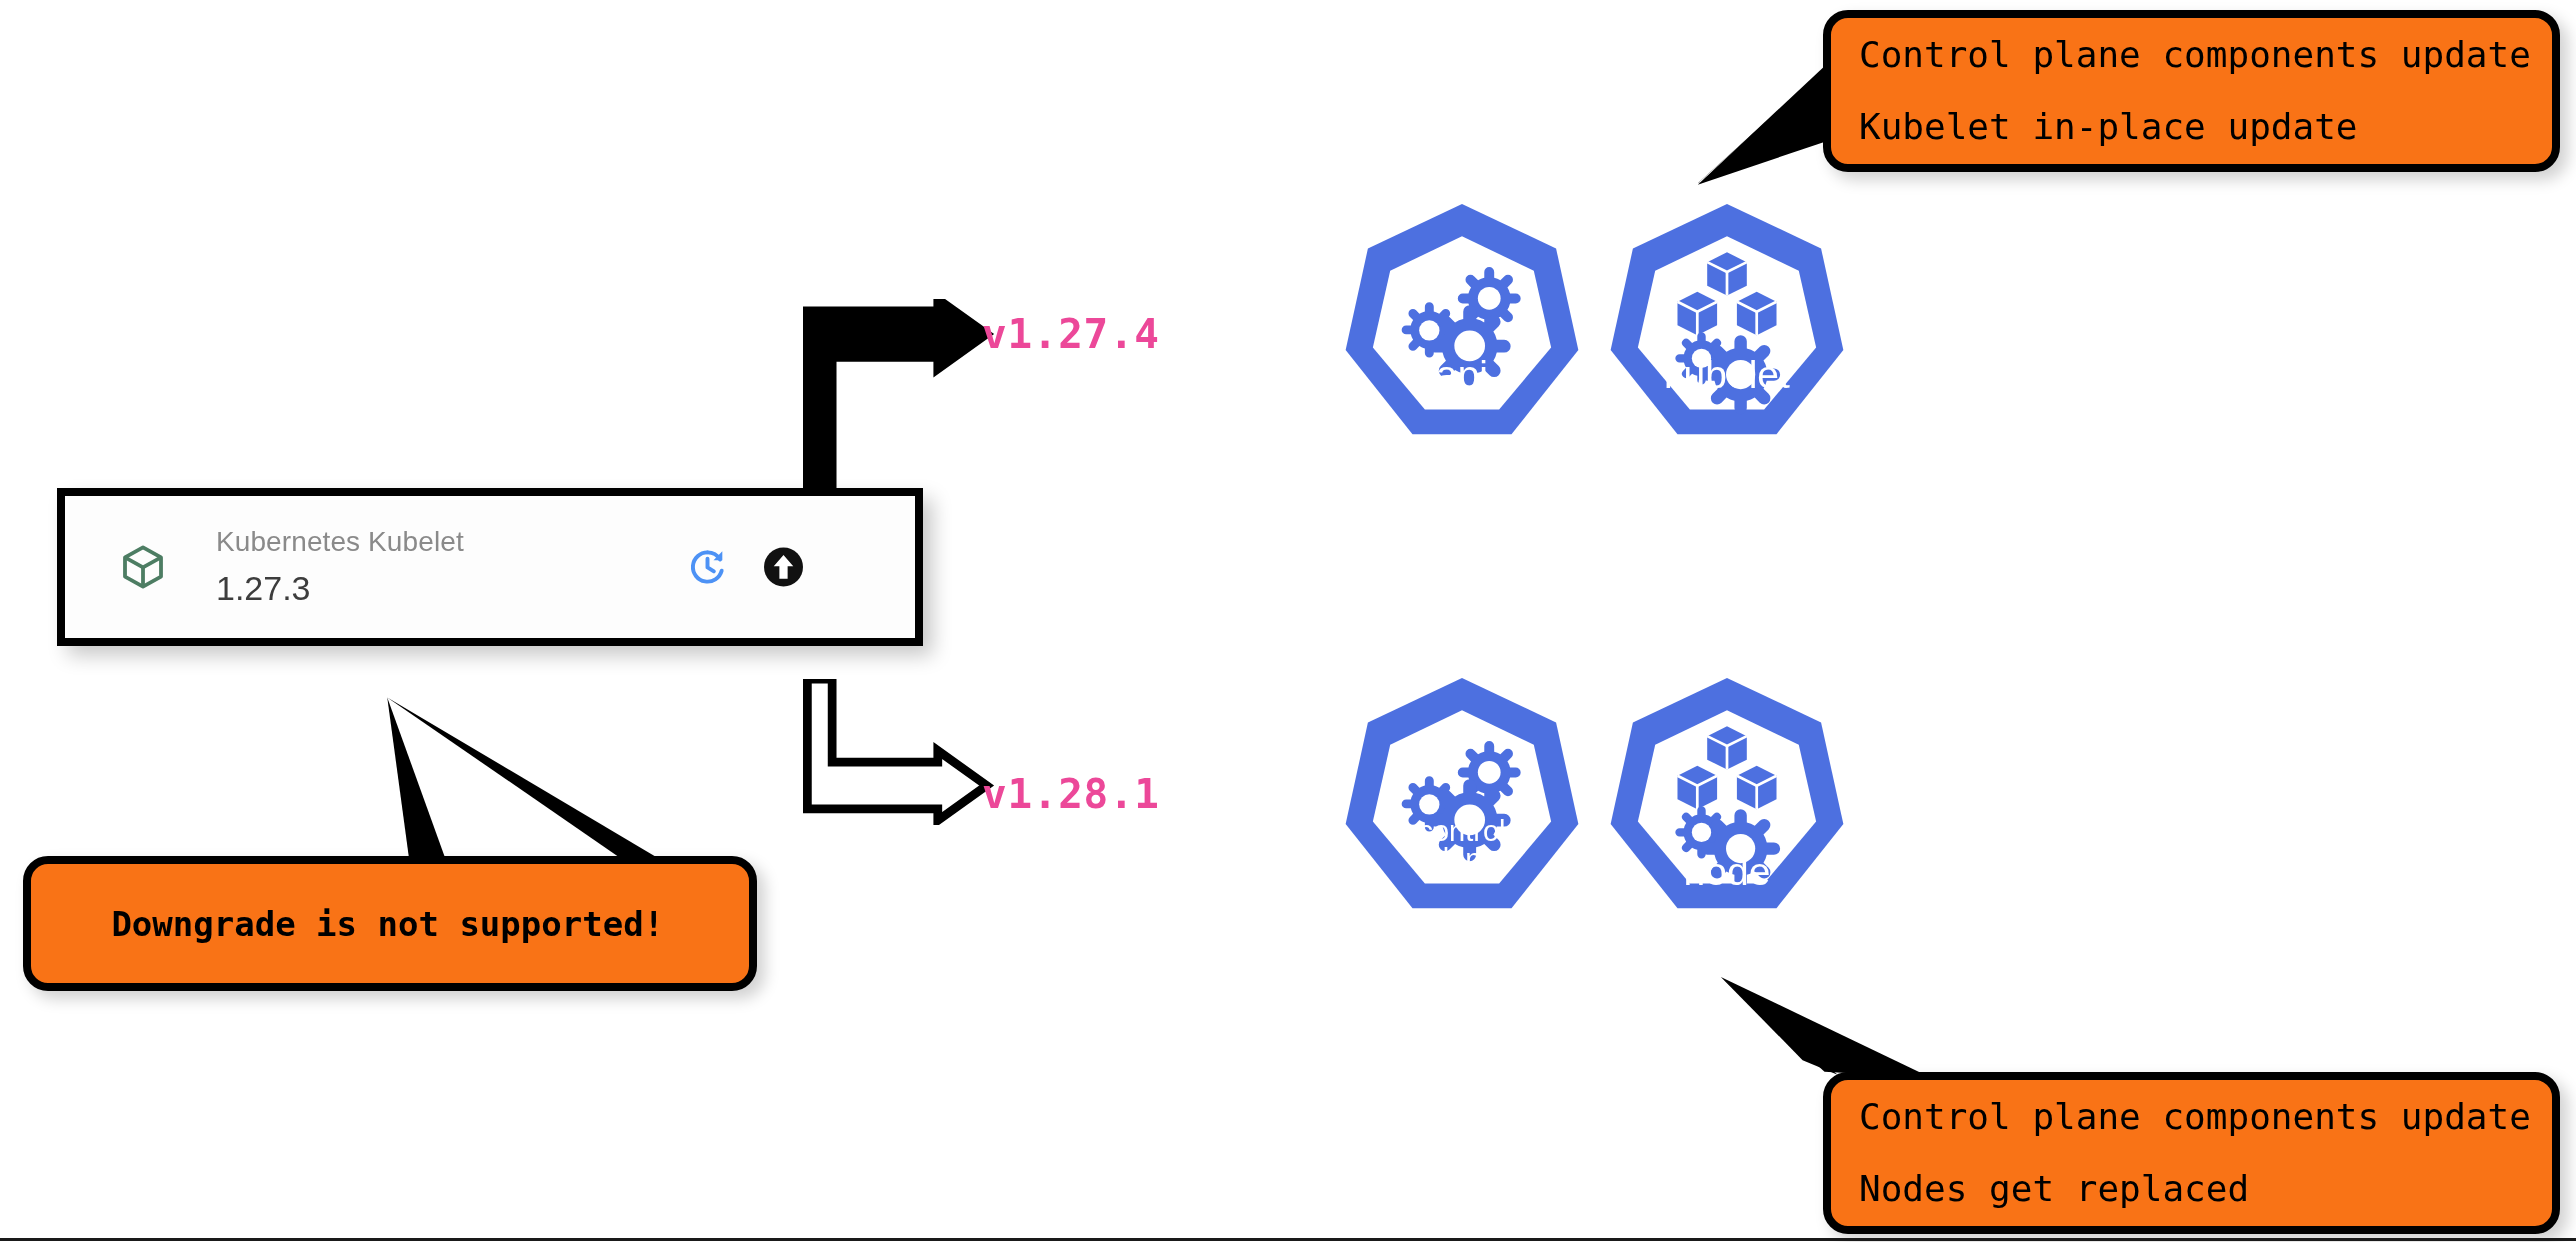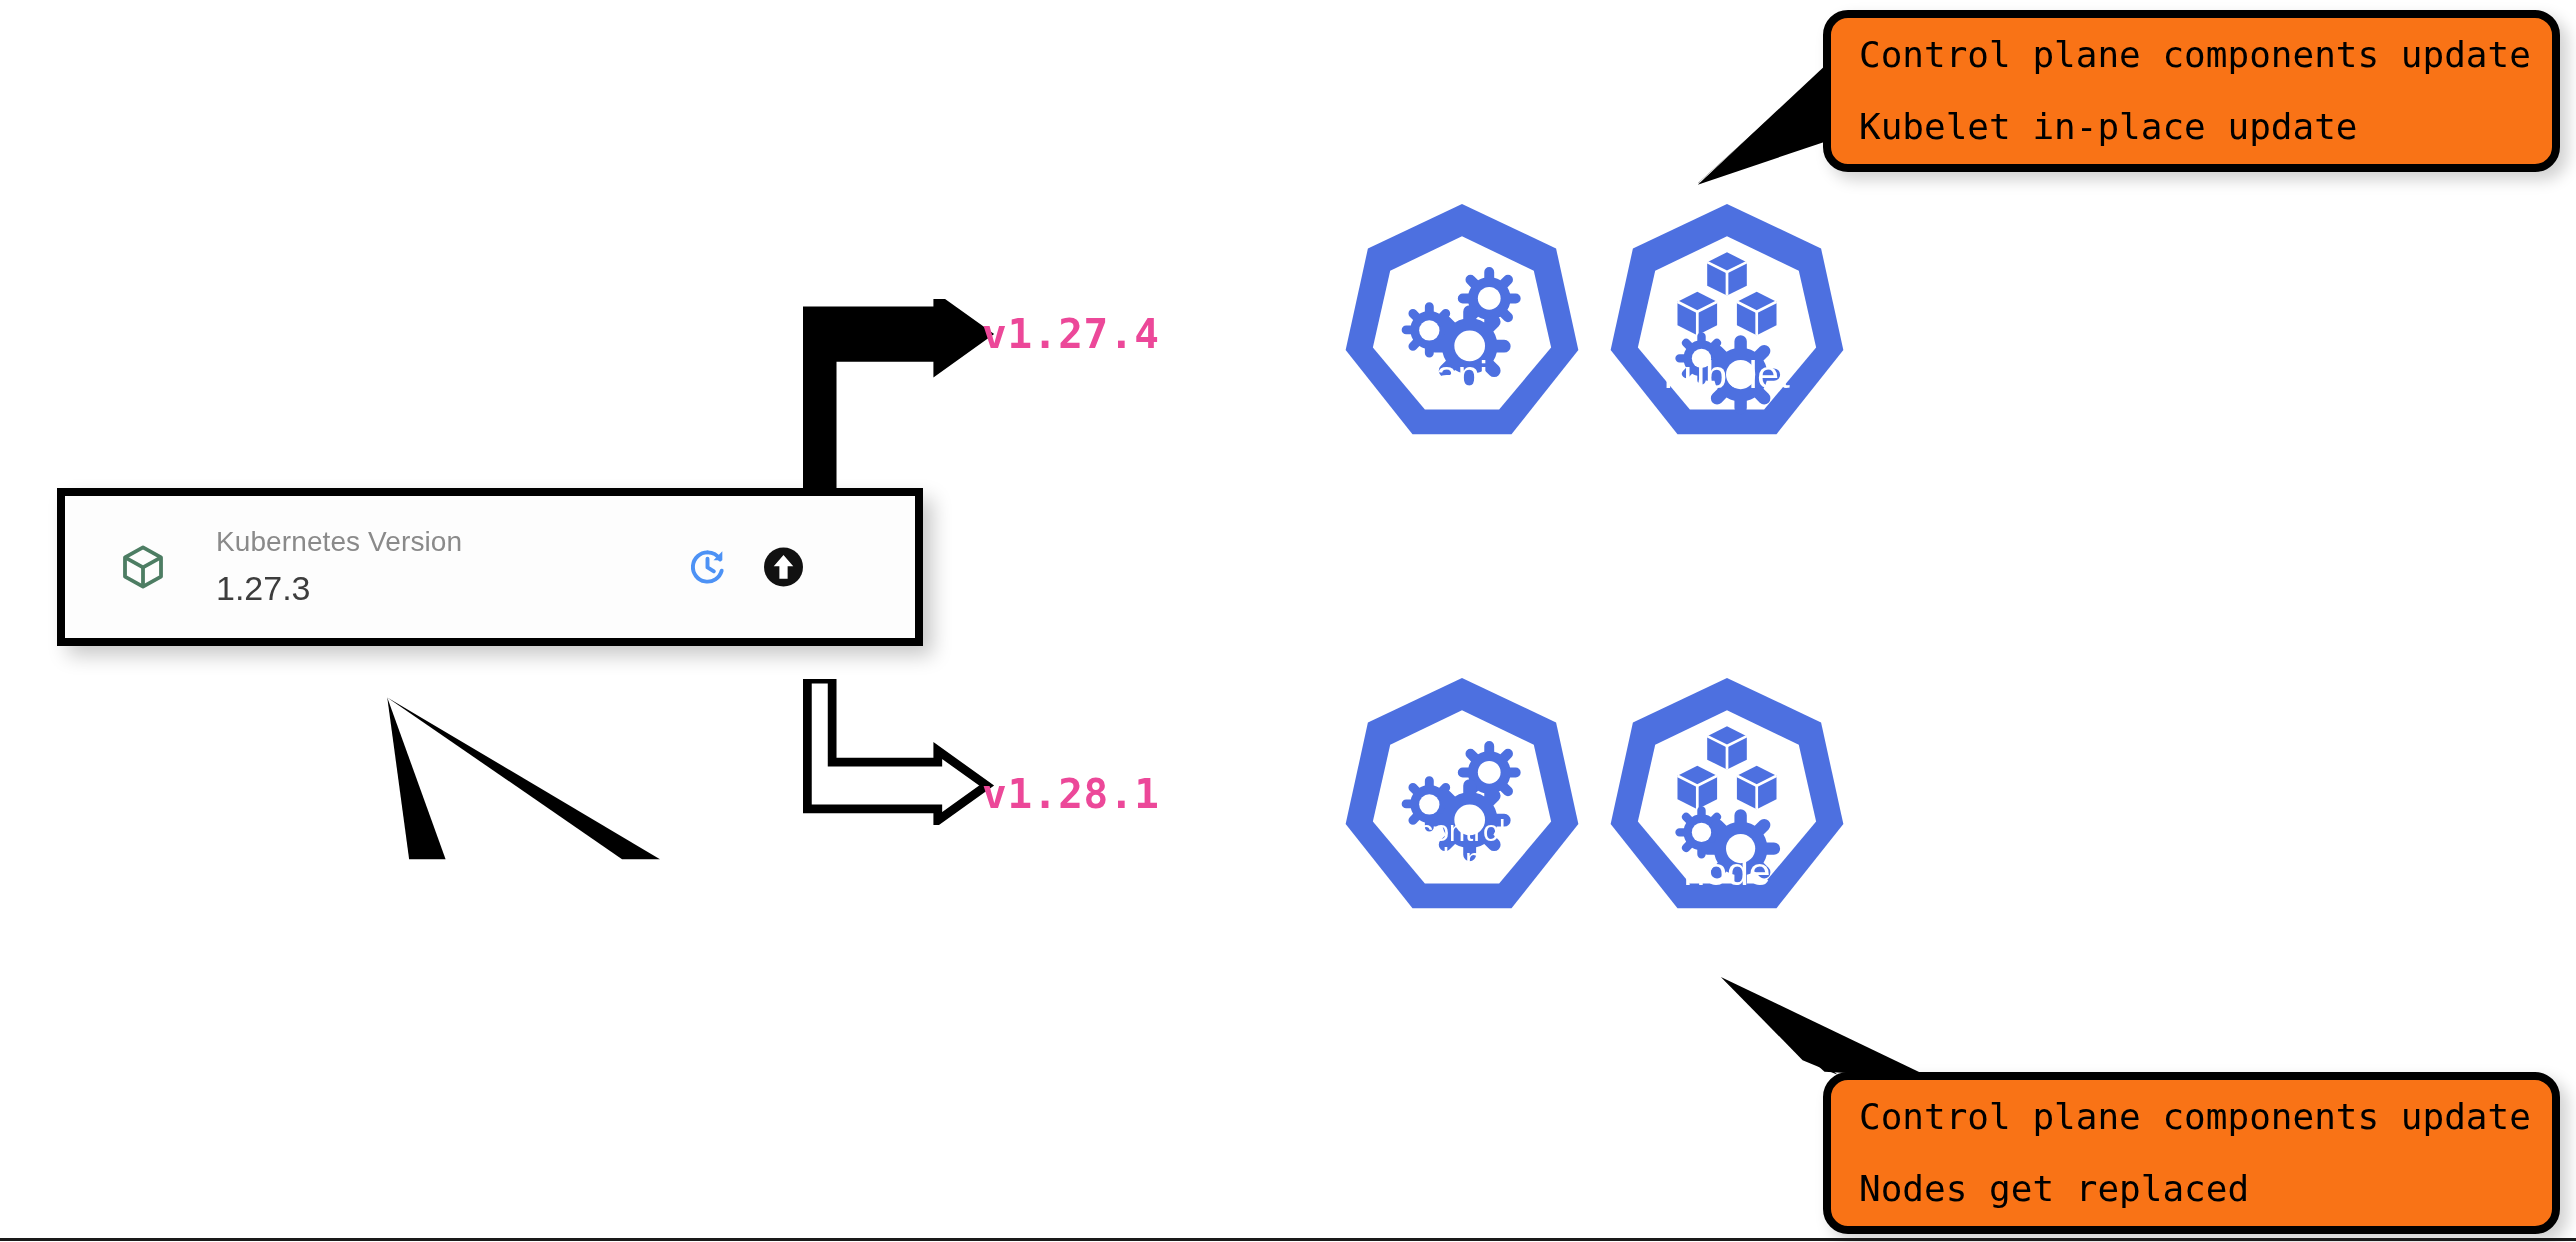--- a/index.html
+++ b/index.html
@@ -193,21 +193,21 @@
   <div id="version-card">
     <div id="version-card-inner">
 
       <svg class="card-left-icon" viewBox="0 0 24 24">
         <path d="M12 2.2 21 7.2v9.6L12 21.8 3 16.8V7.2z" fill="none" stroke="#4d7d63" stroke-width="1.9" stroke-linejoin="round"></path>
         <path d="M3 7.2 12 12.2 21 7.2" fill="none" stroke="#4d7d63" stroke-width="1.9" stroke-linejoin="round"></path>
         <path d="M12 12.2V21.8" fill="none" stroke="#4d7d63" stroke-width="1.9" stroke-linejoin="round"></path>
       </svg>
 
       <div class="card-text-block">
-        <div class="card-label">Kubernetes Version</div>
+        <div class="card-label">Kubernetes Kubelet</div>
         <div class="card-value">1.27.3</div>
       </div>
 
       <div class="card-actions">
         <svg class="icon-btn" viewBox="0 0 24 24">
           <path d="M12 4.2a7.8 7.8 0 1 0 7.55 9.8" fill="none" stroke="#4d92f5" stroke-width="2.1" stroke-linecap="round"></path>
           <path d="M12 4.2a7.8 7.8 0 0 1 6.7 3.8" fill="none" stroke="#4d92f5" stroke-width="2.1" stroke-linecap="round"></path>
           <path d="M19.9 3.6 19.9 8.4 15.2 8.4z" fill="#4d92f5"></path>
           <path d="M12 7.6v4.6l3.4 2.1" fill="none" stroke="#4d92f5" stroke-width="2.1" stroke-linecap="round" stroke-linejoin="round"></path>
         </svg>
@@ -325,17 +325,20 @@
   </svg>
   <div class="callout" id="callout-bottom">
     <div class="callout-line">Control plane components update</div>
     <div class="callout-line">Nodes get replaced</div>
   </div>
 
   <svg class="callout-tail" style="left:365px; top:693px; width:307px; height:175px;" viewBox="0 0 420 240">
     <path d="M30 6 L110 228 L60 228 Z" fill="#000000"></path>
     <path d="M30 6 L404 228 L352 228 Z" fill="#000000"></path>
   </svg>
+  <div class="callout" id="callout-downgrade">
+    <div class="callout-line">Downgrade is not supported!</div>
+  </div>
 
   <div id="bottom-rule"></div>
 
 </div>
 
 
 </body></html>

